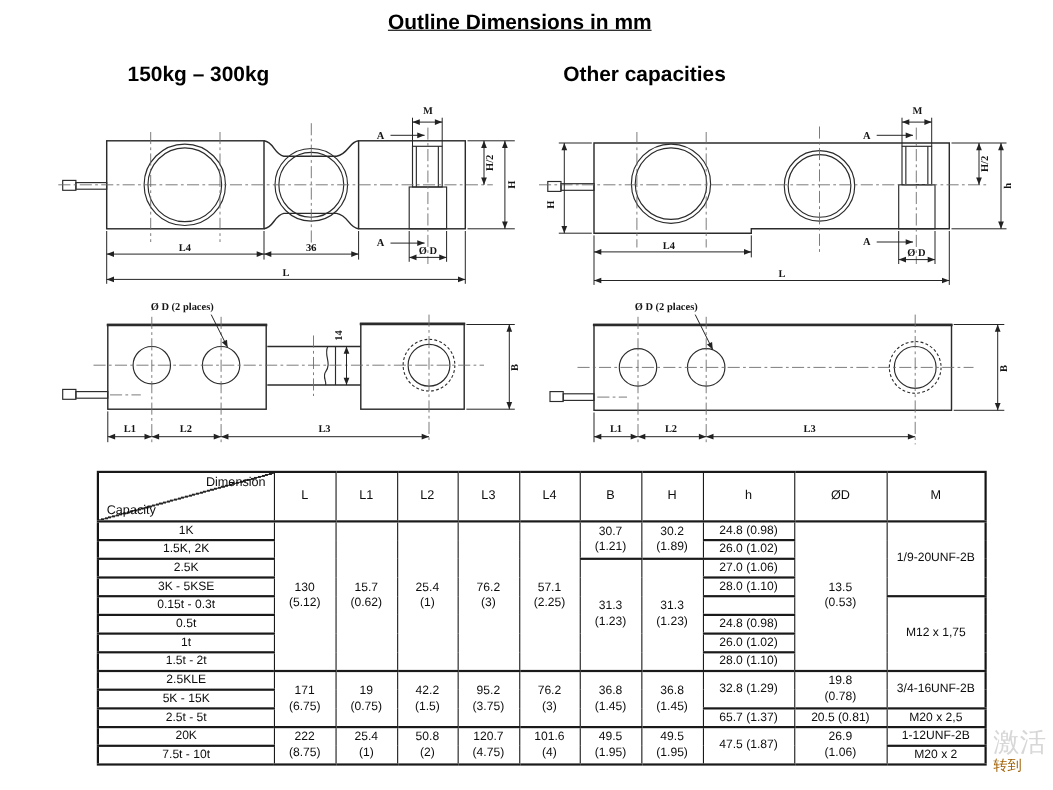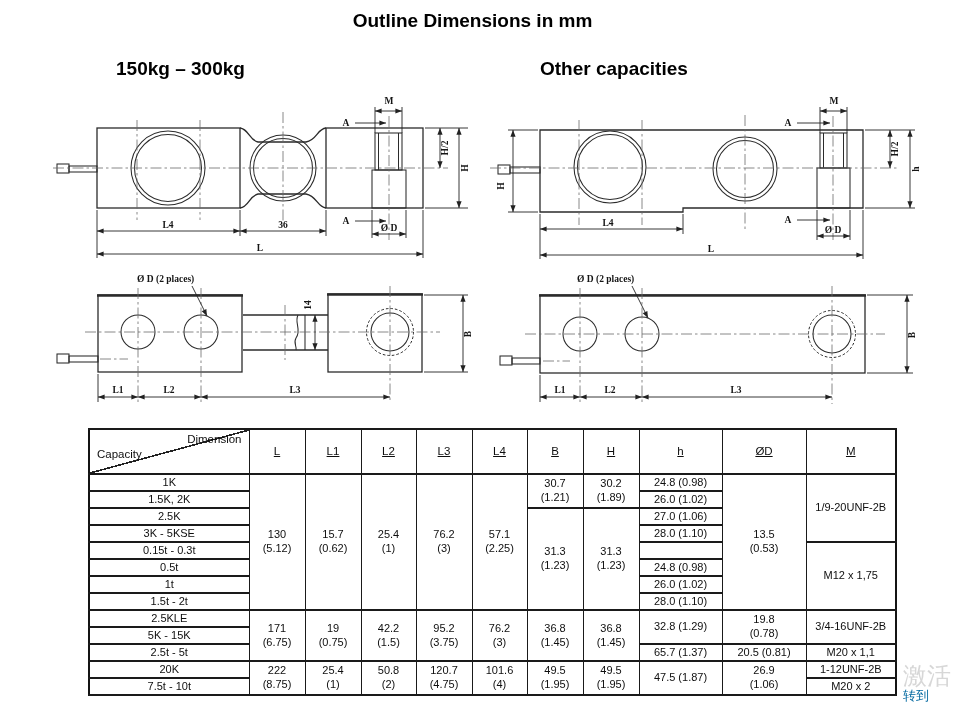--- a/index.html
+++ b/index.html
@@ -1,46 +1,46 @@
 <!DOCTYPE html>
 <html><head>
 <meta charset="utf-8">
 <style>
   html,body{margin:0;padding:0;background:#fff;}
   body{width:957px;height:718px;position:relative;overflow:hidden;
        font-family:"Liberation Sans",sans-serif;color:#111;}
   .hd{position:absolute;font-weight:bold;font-size:19px;color:#000;}
-  #title{left:0;top:10px;width:945px;text-align:center;}
+  #title{left:0;top:10px;width:945px;text-align:center;text-decoration:underline;}
   #hleft{left:116px;top:58px;}
-  #hright{left:540px;top:58px;}
+  #hright{left:512px;top:58px;}
   svg{position:absolute;overflow:visible;}
   svg text{font-family:"Liberation Serif",serif;font-weight:bold;font-size:9.5px;fill:#151515;}
   .bl{stroke:#2b2b2b;stroke-width:1.3;fill:none;}
   .bl2{stroke:#2b2b2b;stroke-width:2.3;fill:none;}
   .tn{stroke:#2b2b2b;stroke-width:1.05;fill:none;}
   .cl{stroke:#6a6a6a;stroke-width:0.8;fill:none;stroke-dasharray:11 3 2.5 3;}
   .dm{stroke:#222;stroke-width:0.9;fill:none;}
   .thr{stroke:#2b2b2b;stroke-width:1;fill:none;stroke-dasharray:2.6 2;}
   table{position:absolute;left:88px;top:428px;border-collapse:collapse;table-layout:fixed;
         border:2px solid #141414;}
   td{border-top:2px solid #1a1a1a;border-bottom:2px solid #1a1a1a;
      border-left:1px solid #1a1a1a;border-right:1px solid #1a1a1a;
      text-align:center;vertical-align:middle;padding:0;font-size:11px;line-height:1.25;
      white-space:pre-line;color:#0e0e0e;}
-  tr.hrow td{height:35px;font-size:11.5px;text-decoration:underline;}
+  tr.hrow td{height:35px;font-size:11.5px;}
   tr.drow td{height:15px;}
   td.diag{position:relative;background:linear-gradient(to bottom right,
            transparent calc(50% - 0.8px),#222 calc(50% - 0.8px),#222 calc(50% + 0.8px),
            transparent calc(50% + 0.8px));}
   .diag-dim{position:absolute;top:2px;right:7px;}
-  .diag-cap{position:absolute;bottom:12px;left:7px;}
+  .diag-cap{position:absolute;bottom:2px;left:7px;}
   #wm{position:absolute;left:903px;top:663px;width:54px;overflow:hidden;
       color:#d7d7d7;white-space:nowrap;line-height:1.1;}
   #wm .w1{font-size:24px;}
-  #wm .w2{font-size:13px;color:#0369a1;}
+  #wm .w2{font-size:13px;color:#a16207;}
 </style>
 </head>
 <body>
 
 <svg width="0" height="0" aria-hidden="true">
   <defs>
     <marker id="arr" viewBox="0 0 10 10" refX="9.3" refY="5" markerWidth="8.5" markerHeight="8.5" orient="auto-start-reverse">
       <path d="M0.6,1.6 L9.3,5 L0.6,8.4 z" fill="#222"></path>
     </marker>
   </defs>
@@ -393,21 +393,21 @@
 (0.78)</td>
     <td rowspan="2">3/4-16UNF-2B</td>
   </tr>
   <tr class="drow">
     <td>5K - 15K</td>
   </tr>
   <tr class="drow">
     <td>2.5t - 5t</td>
     <td>65.7 (1.37)</td>
     <td>20.5 (0.81)</td>
-    <td>M20 x 1,1</td>
+    <td>M20 x 2,5</td>
   </tr>
   <tr class="drow">
     <td>20K</td>
     <td rowspan="2">222
 (8.75)</td>
     <td rowspan="2">25.4
 (1)</td>
     <td rowspan="2">50.8
 (2)</td>
     <td rowspan="2">120.7

